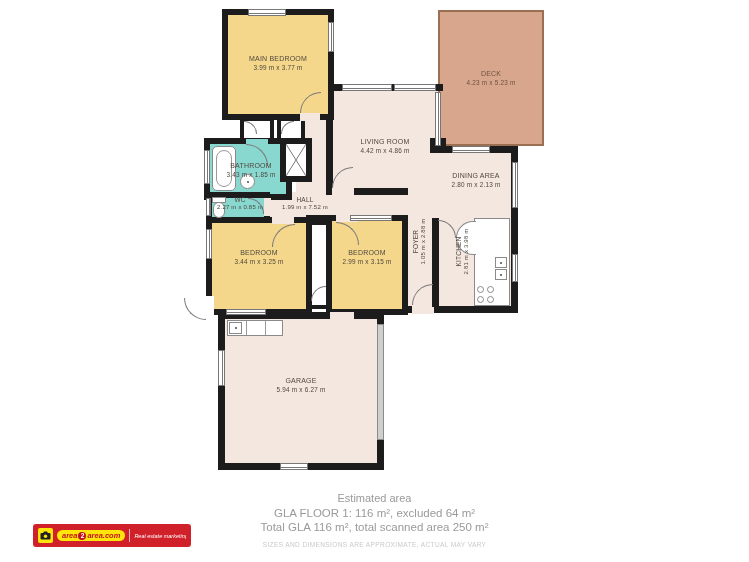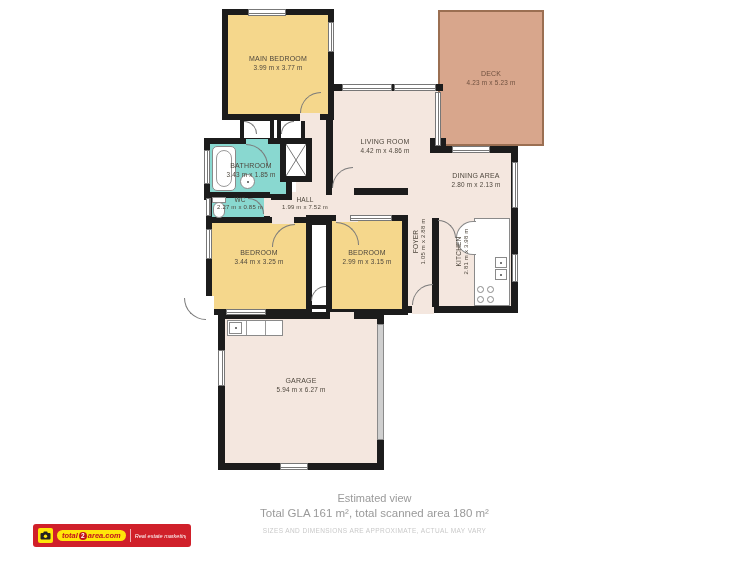--- a/index.html
+++ b/index.html
@@ -195,30 +195,31 @@
       <span class="nm">KITCHEN</span>
       <span class="dims" style="font-size:6px;">2.81 m x 3.98 m</span>
     </div>
     <div class="rlabel" style="left:256px;top:377px;width:90px;">
       <span class="nm">GARAGE</span>
       <span class="dims">5.94 m x 6.27 m</span>
     </div>
   </div>
 
   <div class="summary">
-    <div class="s-title">Estimated view</div>
-    <div class="s-line">Total GLA 161 m², total scanned area 180 m²</div>
+    <div class="s-title">Estimated area</div>
+    <div class="s-line">GLA FLOOR 1: 116 m², excluded 64 m²</div>
+    <div class="s-line">Total GLA 116 m², total scanned area 250 m²</div>
     <div class="s-disc">SIZES AND DIMENSIONS ARE APPROXIMATE, ACTUAL MAY VARY</div>
   </div>
 
   <div class="logo">
     <div class="cam">
       <svg width="11" height="9" viewBox="0 0 11 9">
         <rect x="0.5" y="2" width="10" height="6.5" rx="1" fill="#222"></rect>
         <rect x="3.5" y="0.5" width="4" height="2.5" rx="0.8" fill="#222"></rect>
         <circle cx="5.5" cy="5.2" r="1.7" fill="#ffe60a"></circle>
       </svg>
     </div>
-    <div class="brand"><span>total</span><span class="two">2</span><span>area.com</span></div>
+    <div class="brand"><span>area</span><span class="two">2</span><span>area.com</span></div>
     <div class="sep"></div>
     <div class="tag">Real estate marketing solutions</div>
   </div>
 </div>
 
 </body></html>

